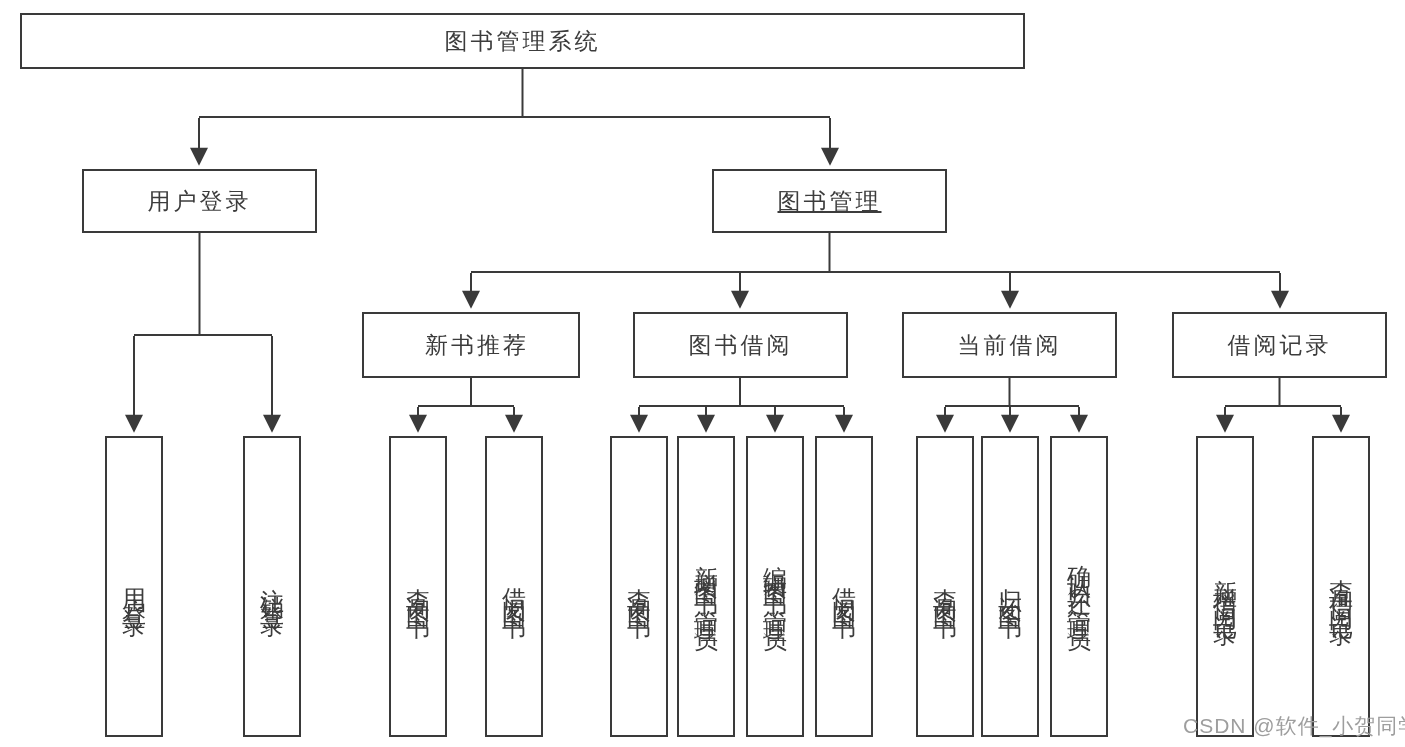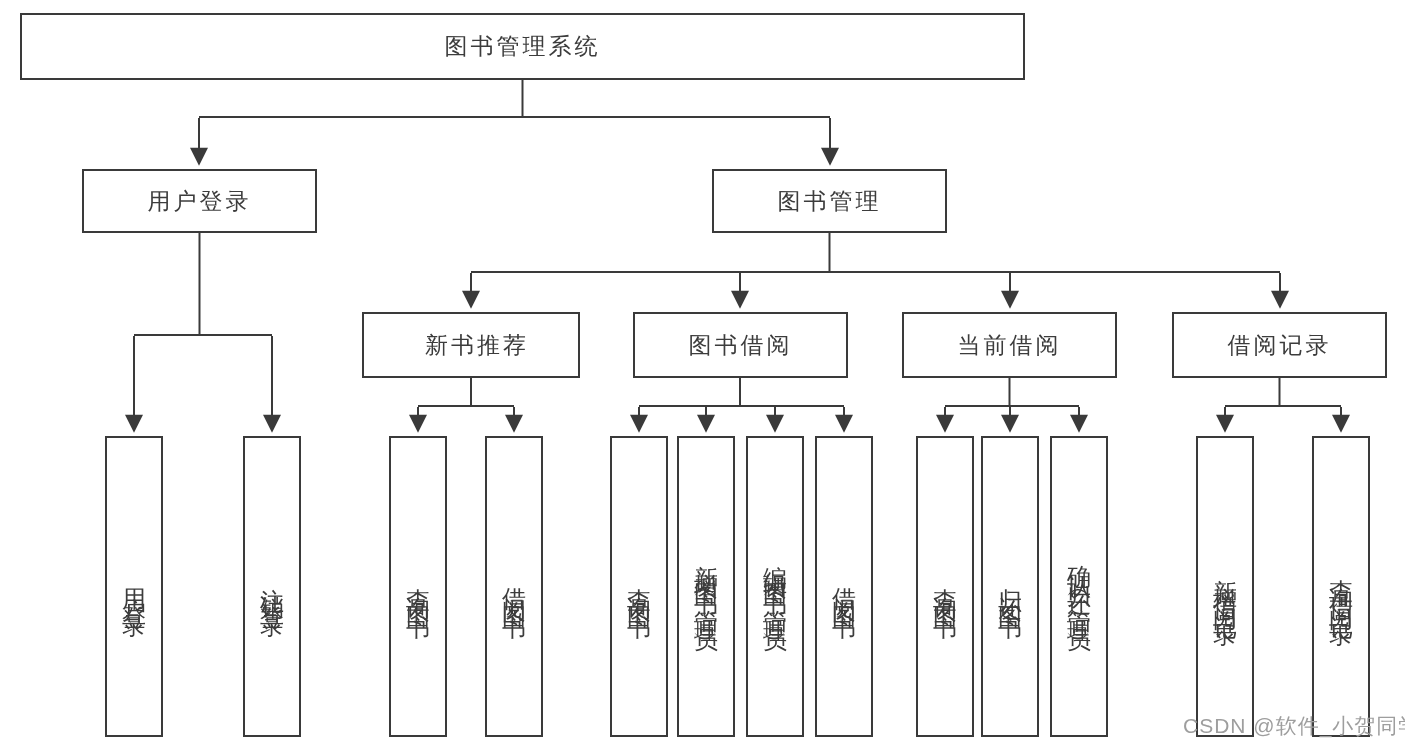--- a/index.html
+++ b/index.html
@@ -104,28 +104,28 @@
       <path d="M1010 407 V431" marker-end="url(#arrow)"></path>
       <path d="M1079 407 V431" marker-end="url(#arrow)"></path>
 
       <path d="M1279.5 378 V407"></path>
       <path d="M1225 406 H1341"></path>
       <path d="M1225 407 V431" marker-end="url(#arrow)"></path>
       <path d="M1341 407 V431" marker-end="url(#arrow)"></path>
     </g>
   </svg>
 
-  <div class="node" style="left:20px; top:13px; width:1005px; height:67px;">
+  <div class="node" style="left:20px; top:13px; width:1005px; height:56px;">
     <span class="h-label">图书管理系统</span>
   </div>
 
   <div class="node" style="left:82px; top:169px; width:235px; height:64px;">
     <span class="h-label">用户登录</span>
   </div>
-  <div class="node" style="left:712px; top:169px; width:235px; height:64px;">
+  <div class="node" style="left:712px; top:169px; width:235px; height:64px;text-decoration:underline;">
     <span class="h-label">图书管理</span>
   </div>
 
   <div class="node" style="left:362px; top:312px; width:218px; height:66px;padding-left:12px;">
     <span class="h-label">新书推荐</span>
   </div>
   <div class="node" style="left:633px; top:312px; width:215px; height:66px;justify-content:center;">
     <span class="h-label">图书借阅</span>
   </div>
   <div class="node" style="left:902px; top:312px; width:215px; height:66px;">

